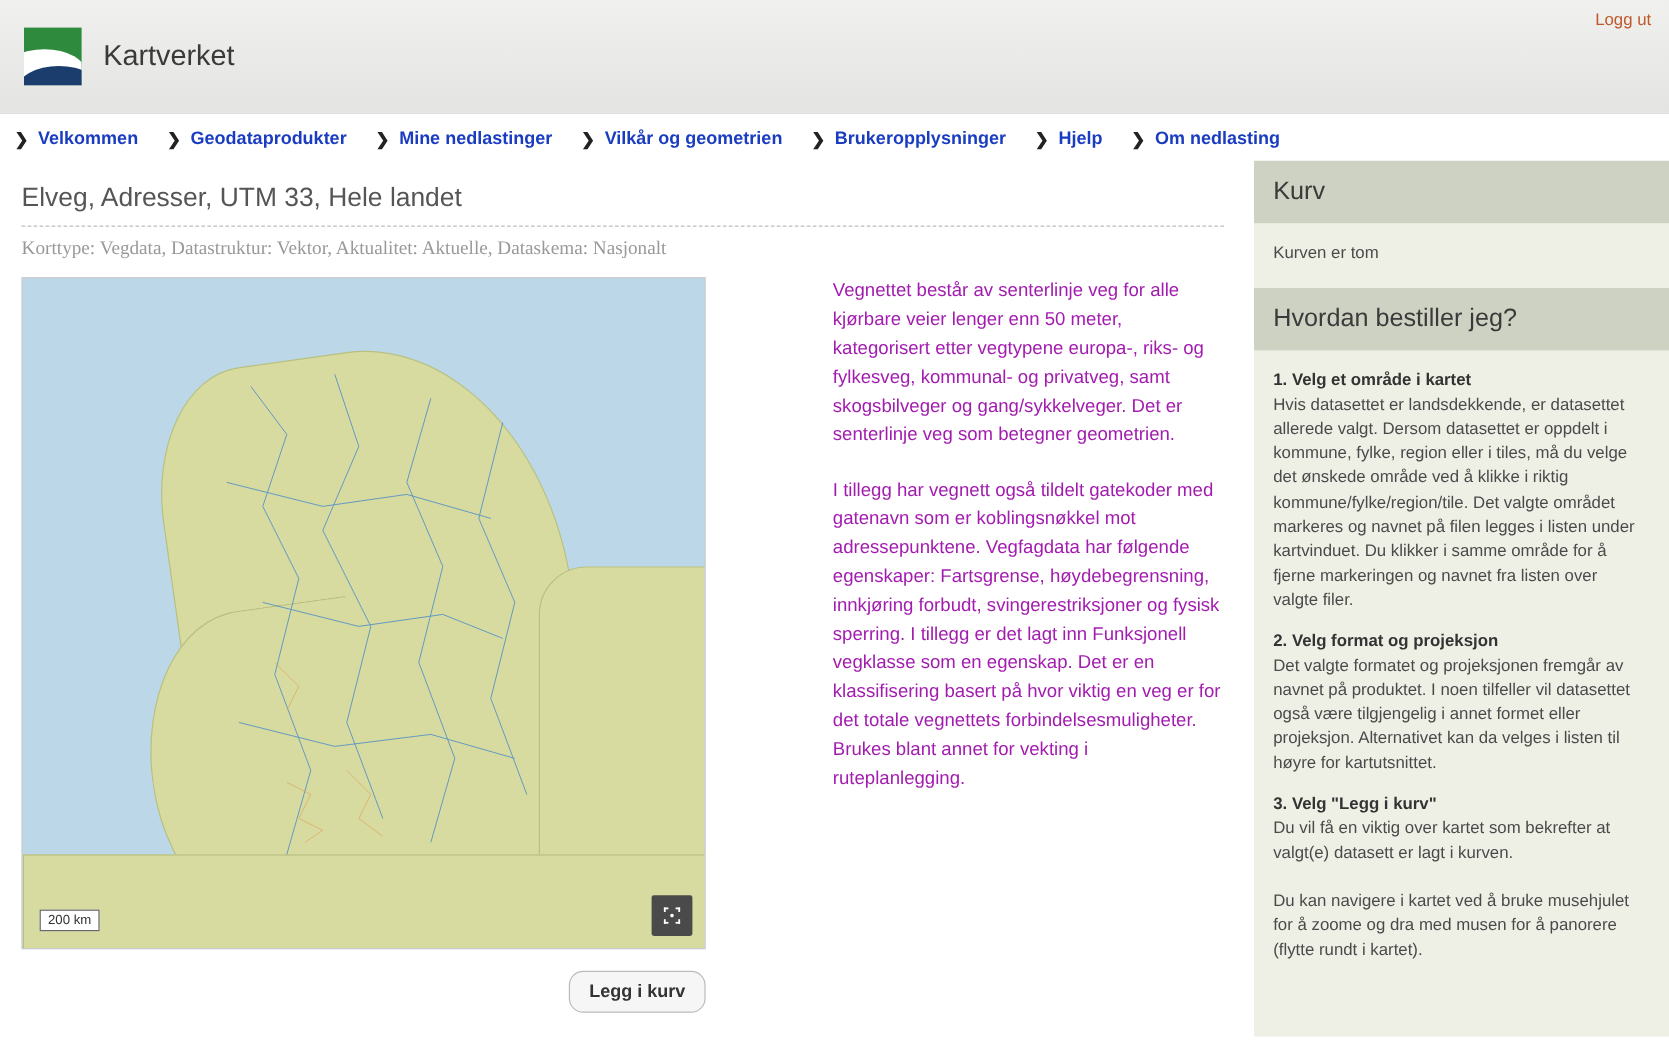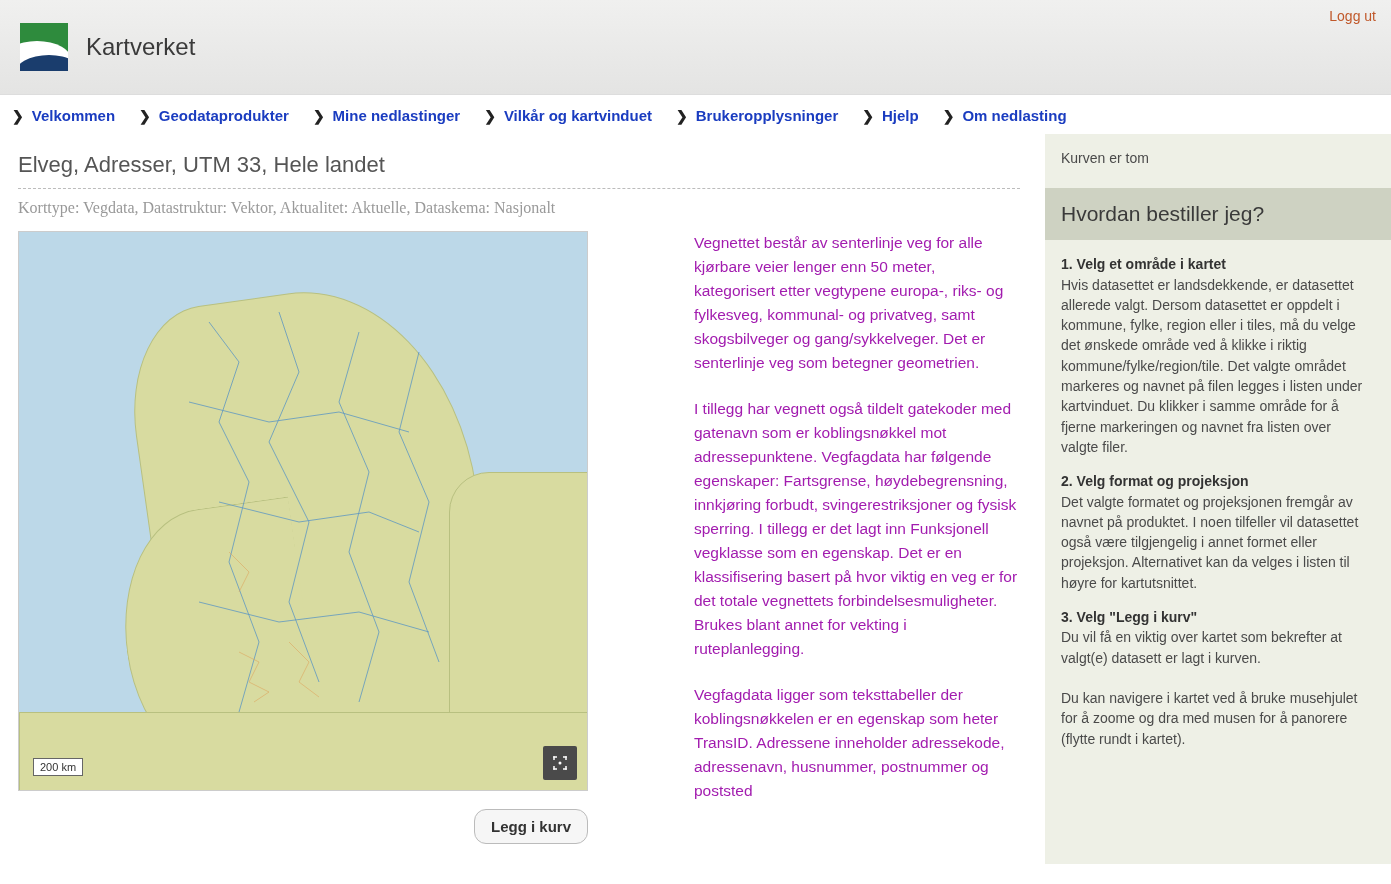--- a/index.html
+++ b/index.html
@@ -259,21 +259,21 @@
   <span class="nav-item">
       <span class="arrow">❯</span>
       <span>Geodataprodukter</span>
     </span>
   <span class="nav-item">
       <span class="arrow">❯</span>
       <span>Mine nedlastinger</span>
     </span>
   <span class="nav-item">
       <span class="arrow">❯</span>
-      <span>Vilkår og kartvinduet</span>
+      <span>Vilkår og geometrien</span>
     </span>
   <span class="nav-item">
       <span class="arrow">❯</span>
       <span>Brukeropplysninger</span>
     </span>
   <span class="nav-item">
       <span class="arrow">❯</span>
       <span>Hjelp</span>
     </span>
   <span class="nav-item">
@@ -327,26 +327,26 @@
           </div>
         </div>
         <div class="add-cart-row">
           <button class="add-cart-btn">Legg i kurv</button>
         </div>
       </div>
 
       <div class="desc">
         <p>Vegnettet består av senterlinje veg for alle kjørbare veier lenger enn 50 meter, kategorisert etter vegtypene europa-, riks- og fylkesveg, kommunal- og privatveg, samt skogsbilveger og gang/sykkelveger. Det er senterlinje veg som betegner geometrien.</p>
         <p>I tillegg har vegnett også tildelt gatekoder med gatenavn som er koblingsnøkkel mot adressepunktene. Vegfagdata har følgende egenskaper: Fartsgrense, høydebegrensning, innkjøring forbudt, svingerestriksjoner og fysisk sperring. I tillegg er det lagt inn Funksjonell vegklasse som en egenskap. Det er en klassifisering basert på hvor viktig en veg er for det totale vegnettets forbindelsesmuligheter. Brukes blant annet for vekting i ruteplanlegging.</p>
-        <p>Vegfagdata ligger som teksttabeller der koblingsnøkkelen er en egenskap som heter TransID. Adressene inneholder adressekode, adressenavn, husnummer, postnummer og poststed</p>
       </div>
     </div>
   </div>
 
   <div class="sidebar">
+    <div class="sb-header">Kurv</div>
     <div class="sb-body">
       <span>Kurven er tom</span>
     </div>
     <div class="sb-header">Hvordan bestiller jeg?</div>
     <div class="sb-body">
       <p>
         <strong>1. Velg et område i kartet</strong><br>
         <span>Hvis datasettet er landsdekkende, er datasettet allerede valgt.
 Dersom datasettet er oppdelt i kommune, fylke, region eller i tiles, må du velge det ønskede område ved å klikke i riktig kommune/fylke/region/tile. Det valgte området markeres og navnet på filen legges i listen under kartvinduet. Du klikker i samme område for å fjerne markeringen og navnet fra listen over valgte filer.</span>
       </p>

